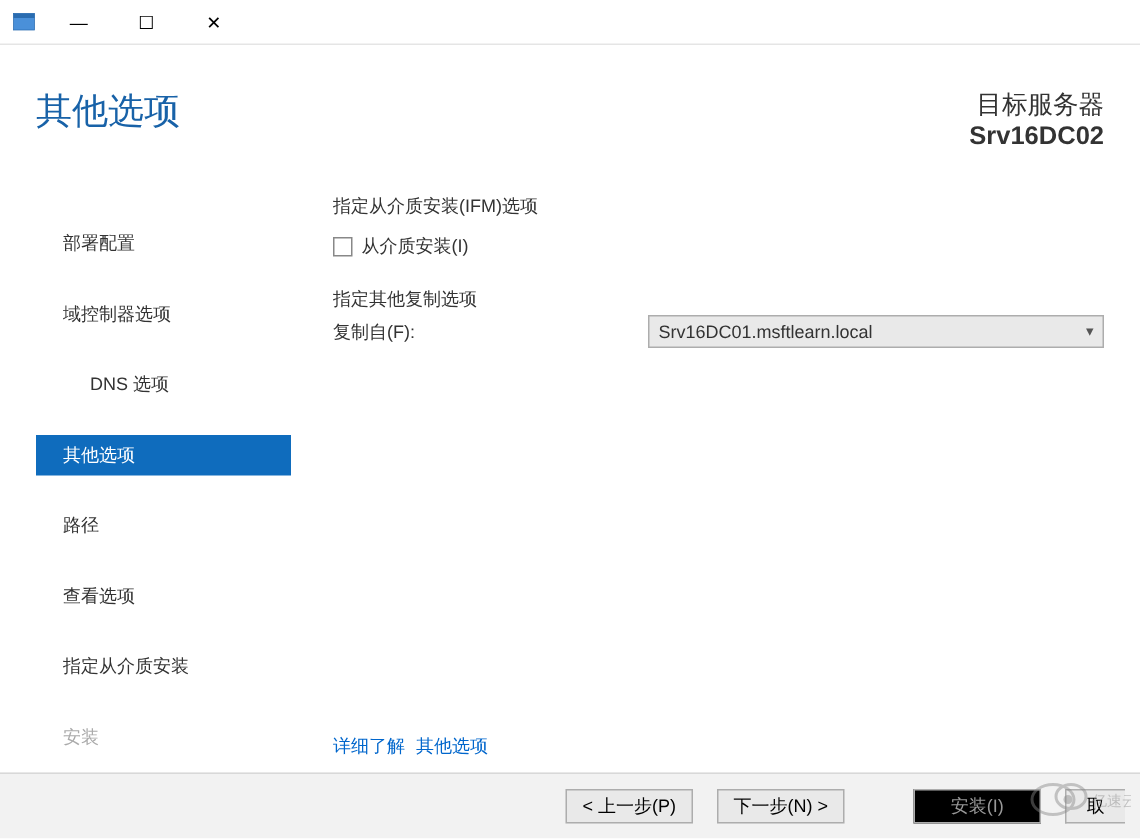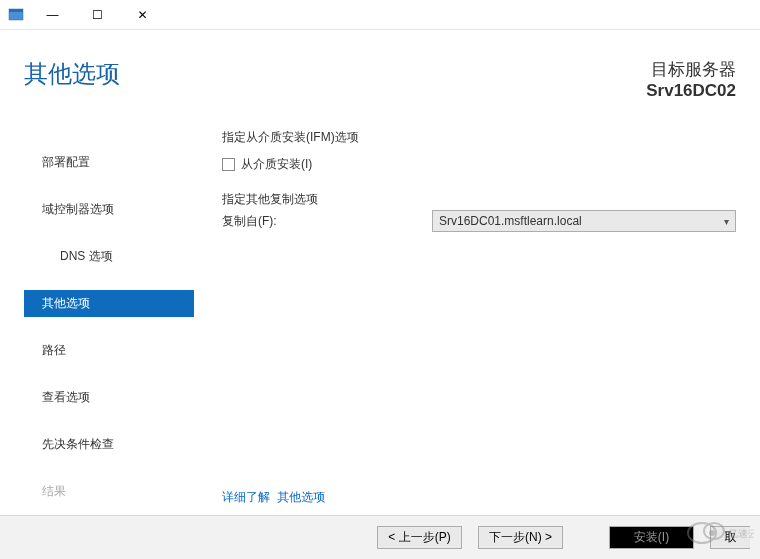--- a/index.html
+++ b/index.html
@@ -73,21 +73,22 @@
 </div>
 
 <div class="body-row">
   <div class="sidebar">
     <div class="sidebar-item">部署配置</div>
     <div class="sidebar-item">域控制器选项</div>
     <div class="sidebar-item sub">DNS 选项</div>
     <div class="sidebar-item active">其他选项</div>
     <div class="sidebar-item">路径</div>
     <div class="sidebar-item">查看选项</div>
-    <div class="sidebar-item">先决条件检查</div>
+    <div class="sidebar-item">指定从介质安装</div>
+    <div class="sidebar-item disabled">安装</div>
     <div class="sidebar-item disabled">结果</div>
   </div>
 
   <div class="content">
     <div class="section-label">指定从介质安装(IFM)选项</div>
     <div class="checkbox-row">
       <span class="checkbox-box"></span>
       <span>从介质安装(I)</span>
     </div>
     <div class="section-label2">指定其他复制选项</div>

